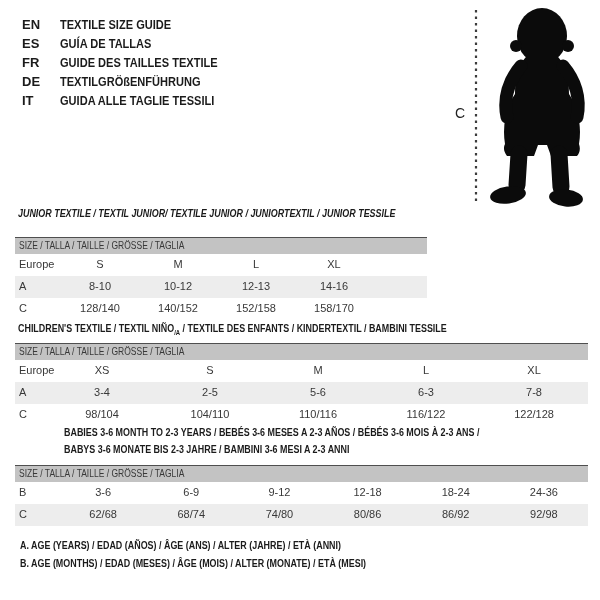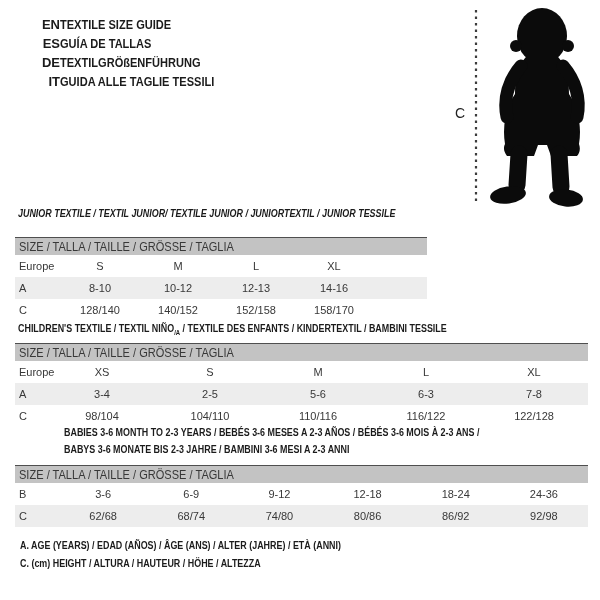--- a/index.html
+++ b/index.html
@@ -16,21 +16,21 @@
     background:#ffffff;
     font-family:"Liberation Sans","DejaVu Sans",sans-serif;
     color:var(--ink);
     overflow:hidden;
   }
   .cx{display:inline-block;transform:scaleX(0.85);transform-origin:0 50%;white-space:nowrap;}
 
   
   .langs{position:absolute;left:22px;top:15px;}
   .lang-row{display:flex;align-items:center;height:19px;font-size:13px;font-weight:bold;color:var(--ink);}
-  .lang-code{width:38px;flex:0 0 38px;text-align:right;}
+  .lang-code{width:38px;flex:0 0 38px;}
 
   
   .figure{position:absolute;left:445px;top:4px;width:152px;height:206px;}
   .figure-svg{position:absolute;left:0;top:0;}
   .figure-c{position:absolute;left:10px;top:101px;font-size:14px;font-weight:400;color:#222;}
 
   
   .section-title{position:absolute;left:18px;font-size:10.5px;font-weight:bold;color:var(--ink);line-height:17px;}
   .t1{top:205px;font-style:italic;}
   .t2{top:320px;}
@@ -42,41 +42,45 @@
   .tbl1{left:15px;top:237px;width:412px;}
   .tbl2{left:15px;top:343px;width:573px;}
   .tbl3{left:15px;top:465px;width:573px;}
   th{
     background:var(--header-bar);
     border-top:1px solid #4f4f4f;
     font-weight:normal;
     text-align:left;
     height:16px;
     padding:1px 0 1px 4px;
-    font-size:13px;
+    font-size:10px;
   }
   td{height:22px;padding:0;text-align:center;line-height:15px;}
   td.lbl{text-align:left;padding-left:4px;}
   tbody tr:nth-child(even) td{background:var(--row-alt);}
 
   
   .footnotes{position:absolute;left:20px;top:536px;}
   .footnote{height:18px;font-size:10.5px;font-weight:bold;color:var(--ink);line-height:18px;}
 </style>
 </head>
 <body>
 
 <div class="langs">
     <div class="lang-row">
       <span class="lang-code">EN</span>
       <span class="cx">TEXTILE SIZE GUIDE</span>
     </div>
     <div class="lang-row">
       <span class="lang-code">ES</span>
       <span class="cx">GUÍA DE TALLAS</span>
+    </div>
+    <div class="lang-row">
+      <span class="lang-code">FR</span>
+      <span class="cx">GUIDE DES TAILLES TEXTILE</span>
     </div>
     <div class="lang-row">
       <span class="lang-code">DE</span>
       <span class="cx">TEXTILGRÖßENFÜHRUNG</span>
     </div>
     <div class="lang-row">
       <span class="lang-code">IT</span>
       <span class="cx">GUIDA ALLE TAGLIE TESSILI</span>
     </div>
   </div>
@@ -236,14 +240,14 @@
         <td>74/80</td>
         <td>80/86</td>
         <td>86/92</td>
         <td>92/98</td>
       </tr>
     </tbody>
 </table>
 
 <div class="footnotes">
     <div class="footnote"><span class="cx">A. AGE (YEARS) / EDAD (AÑOS) / ÂGE (ANS) / ALTER (JAHRE) / ETÀ (ANNI)</span></div>
-    <div class="footnote"><span class="cx">C. (cm) HEIGHT / ALTURA / HAUTEUR / HÖHE / ALTEZZA</span></div>
+    <div class="footnote"><span class="cx">B. AGE (MONTHS) / EDAD (MESES) / ÂGE (MOIS) / ALTER (MONATE) / ETÀ (MESI)</span></div>
   </div>
 
 </body></html>

